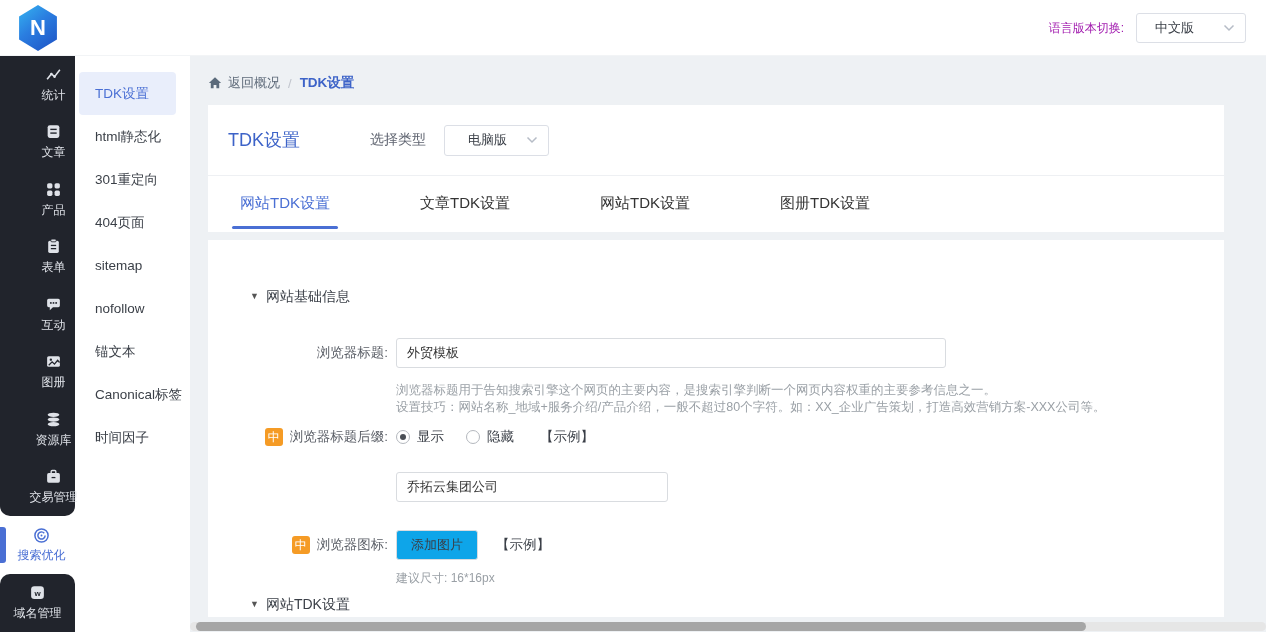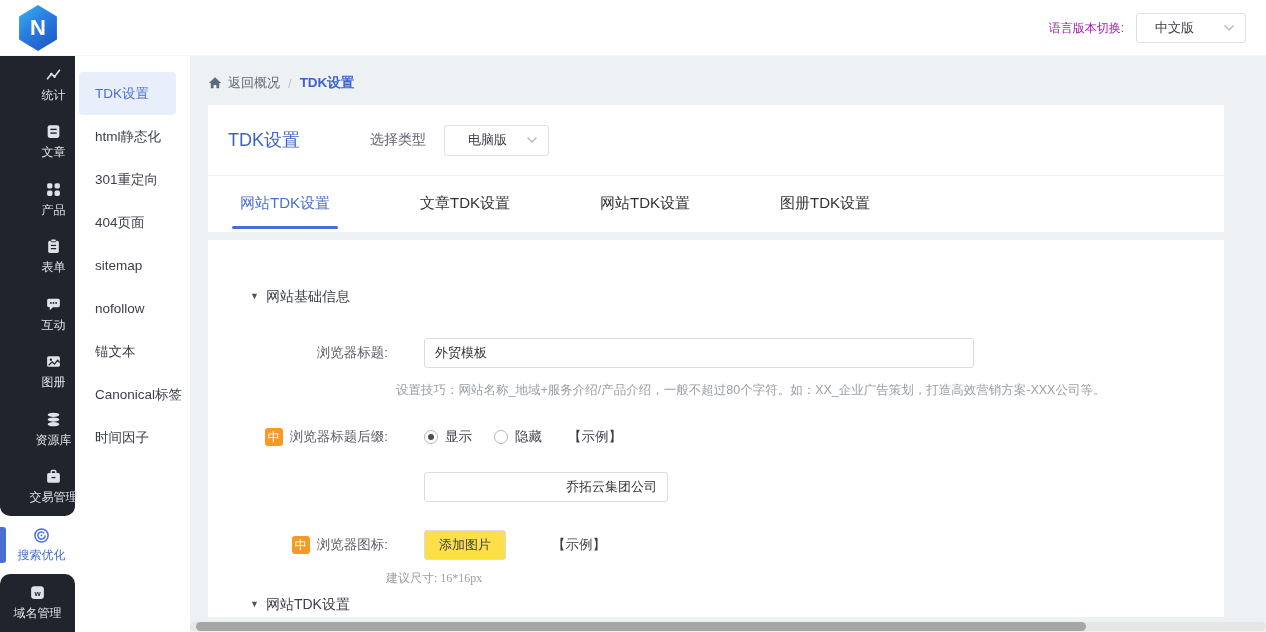--- a/index.html
+++ b/index.html
@@ -54,36 +54,36 @@
                  display:flex; align-items:center; justify-content:center; cursor:pointer; background:#fff; }
   .type-select .val { font-size:13px; color:#3a3f47; margin-right:18px; }
   .tabs-row { height:55px; display:flex; align-items:stretch; padding-left:32px; }
   .tab { display:flex; align-items:center; margin-right:90px; font-size:15px; color:#333; cursor:pointer; position:relative; }
   .tab.active { color:#4a6fd4; }
   .tab.active::after { content:""; position:absolute; left:-8px; right:-8px; bottom:2px; height:3px; background:#4a6fd4; border-radius:2px; }
 
   .card2 { position:absolute; left:18px; top:184px; width:1016px; height:377px; background:#fff; overflow:hidden; }
   .section-head { position:absolute; left:42px; display:flex; align-items:center; font-size:14px; color:#3a3f47; cursor:pointer; }
   .tri { font-size:9px; color:#555; margin-right:7px; transform:translateY(-1px); }
-  .frow { position:absolute; left:0; display:flex; align-items:center;gap:28px; }
+  .frow { position:absolute; left:0; display:flex; align-items:center; }
   .flabel { width:180px; display:flex; align-items:center; justify-content:flex-end; font-size:13.5px; color:#5a5e66; }
   .badge { width:18px; height:18px; border-radius:3px; background:#f59b25; color:#fff; font-size:12px; line-height:18px;
            text-align:center; margin-right:7px; flex:none; }
   .tinput { height:30px; border:1px solid #d9dce0; border-radius:3px; margin-left:8px; font-size:13px; color:#333;
             padding:0 10px; font-family:"Liberation Sans","DejaVu Sans",sans-serif; background:#fff; outline:none; }
   .help { position:absolute; left:188px; font-size:12.5px; color:#9aa0a6; line-height:17px; white-space:nowrap; }
   .radio-group { display:flex; align-items:center; margin-left:8px; }
   .radio { display:flex; align-items:center; margin-right:22px; cursor:pointer; }
   .rdot { width:14px; height:14px; border:1px solid #b4b8be; border-radius:50%; margin-right:7px; position:relative; background:#fff; }
   .rdot.on::after { content:""; position:absolute; left:3px; top:3px; width:6px; height:6px; border-radius:50%; background:#4a4e55; }
   .rlabel { font-size:13.5px; color:#3a3f47; }
   .example { font-size:13.5px; color:#3a3f47; cursor:pointer; margin-left:4px; }
-  .upload-btn { height:30px; padding:0 14px; border:1px solid #d9dce0; border-radius:3px; background:#fde047; font-size:13px;
+  .upload-btn { height:30px; padding:0 14px; border:1px solid #d9dce0; border-radius:3px; background:#0ea5e9; font-size:13px;
                 color:#3a3f47; margin-left:8px; cursor:pointer; font-family:"Liberation Sans","DejaVu Sans",sans-serif; }
-  .hint { position:absolute; left:178px; font-size:12px; color:#9aa0a6;font-family:Liberation Serif, serif; }
+  .hint { position:absolute; left:188px; font-size:12px; color:#9aa0a6; }
 
   .hscroll-track { position:absolute; left:0; bottom:1px; width:1076px; height:9px; background:#e6e6e6; border-radius:5px; }
   .hscroll-thumb { position:absolute; left:6px; top:0; width:890px; height:9px; background:#a6a6a6; border-radius:5px; cursor:pointer; }
 
   svg { display:block; }
 </style>
 </head>
 <body>
 
 <div id="screen">
@@ -295,20 +295,21 @@
         <span class="tri">▼</span>
         <span>网站基础信息</span>
       </div>
 
       <div class="frow" style="top:98px;">
         <div class="flabel">浏览器标题:</div>
         <input class="tinput" style="width: 550px;" value="外贸模板">
       </div>
 
       <div class="help" style="top:142px;">
+        <div>浏览器标题用于告知搜索引擎这个网页的主要内容，是搜索引擎判断一个网页内容权重的主要参考信息之一。</div>
         <div>设置技巧：网站名称_地域+服务介绍/产品介绍，一般不超过80个字符。如：XX_企业广告策划，打造高效营销方案-XXX公司等。</div>
       </div>
 
       <div class="frow" style="top:188px;">
         <div class="flabel">
           <span class="badge">中</span>
           <span>浏览器标题后缀:</span>
         </div>
         <div class="radio-group">
           <span class="radio">
@@ -318,21 +319,21 @@
           <span class="radio">
             <span class="rdot"></span>
             <span class="rlabel">隐藏</span>
           </span>
           <span class="example">【示例】</span>
         </div>
       </div>
 
       <div class="frow" style="top:232px;">
         <div class="flabel"></div>
-        <input class="tinput" style="width: 244px; text-align: right;" value="乔拓云集团公司">
+        <input class="tinput" style="width: 272px;" value="乔拓云集团公司">
       </div>
 
       <div class="frow" style="top:290px;">
         <div class="flabel">
           <span class="badge">中</span>
           <span>浏览器图标:</span>
         </div>
         <button class="upload-btn">添加图片</button>
         <span class="example" style="margin-left:18px;">【示例】</span>
       </div>

